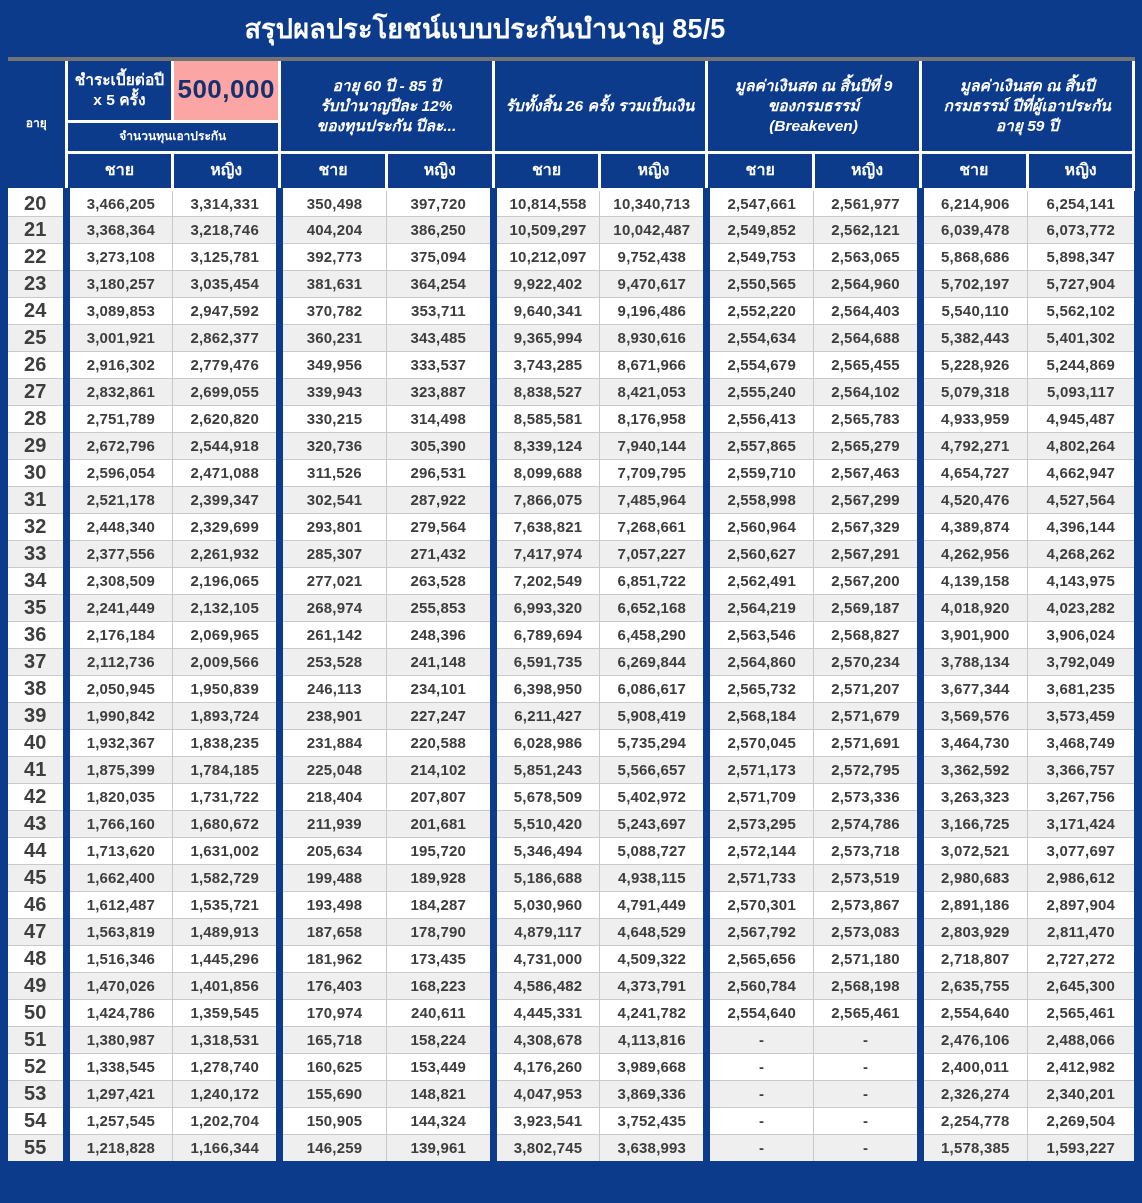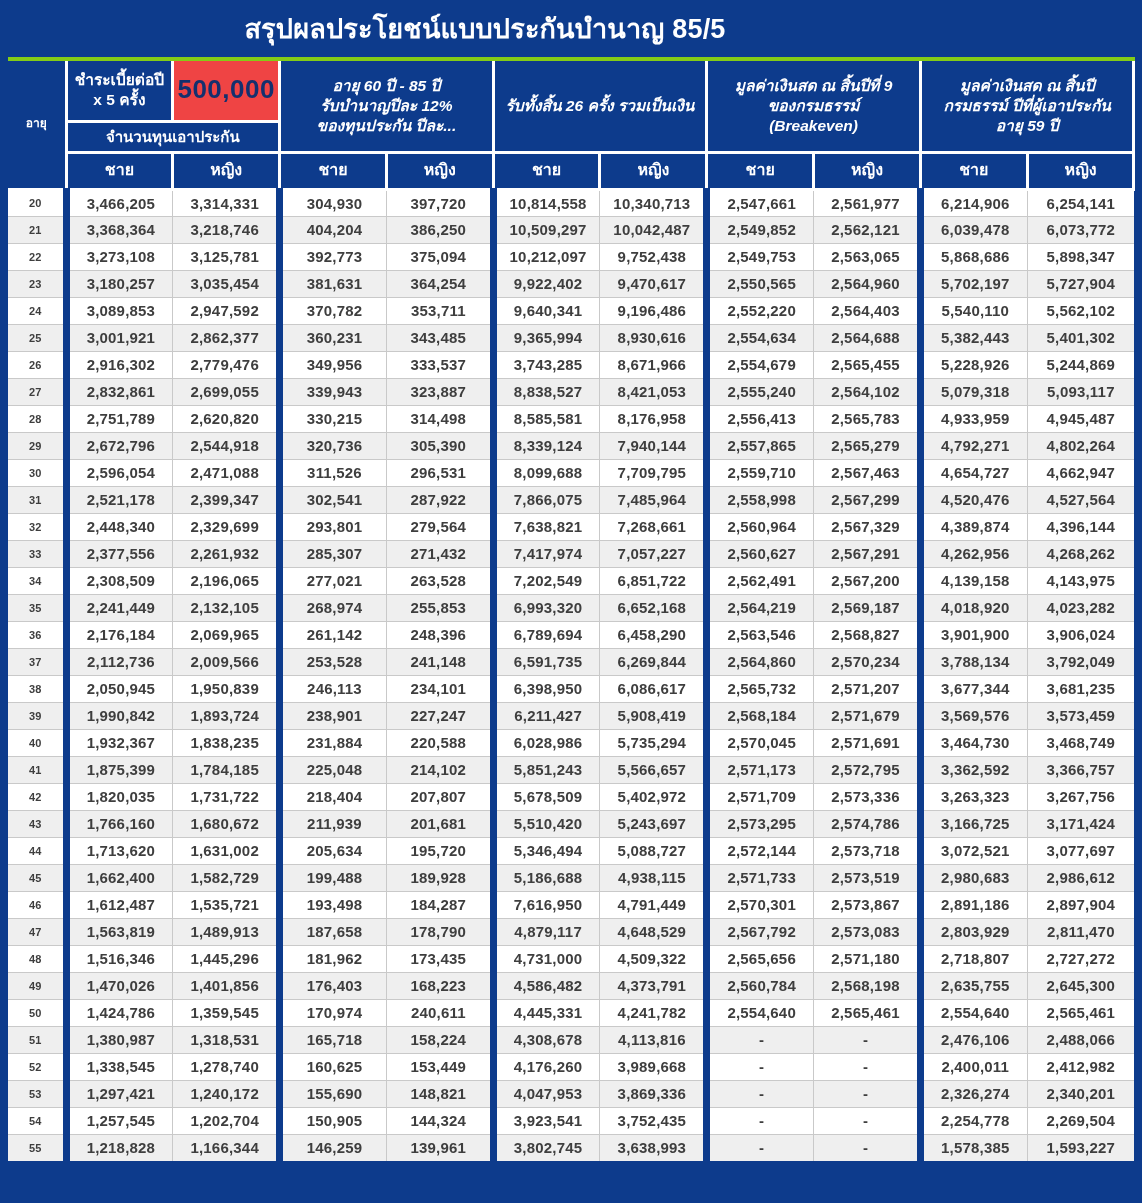--- a/index.html
+++ b/index.html
@@ -24,39 +24,39 @@
   }
   table{
     width:1126px;table-layout:fixed;border-collapse:collapse;
   }
   thead th{
     background:var(--blue);color:#fff;font-weight:bold;
     border:3px solid #fff;text-align:center;vertical-align:middle;
     font-size:15.5px;line-height:1.3;white-space:pre-line;padding:2px 1px;
   }
   thead tr.row-a th{height:62px;}
-  thead tr.row-b th{height:31px;font-size:15px;}
+  thead tr.row-b th{height:31px;font-size:12px;}
   thead tr.row-c th{height:37px;font-size:16px;}
   th.age-h{border-left:none;font-size:12px;}
-  thead tr:first-child th{border-top:4px solid #84cc16;}
+  thead tr:first-child th{border-top:4px solid #737373;}
   th.premium-h{font-size:15.5px;}
   th.amount-h{
-    background:#ef4444;color:var(--navy);font-size:26px;letter-spacing:.5px;
+    background:#fca5a5;color:var(--navy);font-size:26px;letter-spacing:.5px;
   }
   th.tall-h{font-size:15.5px;font-style:italic;}
   tbody td{
     height:27px;background:#fff;color:var(--txt);
     font-size:15px;font-weight:bold;text-align:center;vertical-align:middle;
     border-top:1px solid var(--line);letter-spacing:.2px;
   }
   tbody tr:first-child td{border-top:none;}
   tbody tr:nth-child(even) td{background:var(--row-alt);}
   tbody td.grp-start{border-left:7px solid var(--blue);}
   tbody td.pair-f{border-left:1px solid var(--line);}
-  tbody td.age-cell{font-size:11px;}
+  tbody td.age-cell{font-size:20px;}
 </style>
 </head>
 <body>
 
 <div class="page">
   <div class="title">สรุปผลประโยชน์แบบประกันบำนาญ 85/5</div>
   <table>
     <colgroup>
       <col style="width:58px">
       <col span="10" style="width:106.8px">
@@ -92,21 +92,21 @@
         <th>หญิง</th>
         <th>ชาย</th>
         <th>หญิง</th>
       </tr>
     </thead>
     <tbody>
         <tr>
           <td class="age-cell">20</td>
           <td class="grp-start">3,466,205</td>
           <td class="pair-f">3,314,331</td>
-          <td class="grp-start">304,930</td>
+          <td class="grp-start">350,498</td>
           <td class="pair-f">397,720</td>
           <td class="grp-start">10,814,558</td>
           <td class="pair-f">10,340,713</td>
           <td class="grp-start">2,547,661</td>
           <td class="pair-f">2,561,977</td>
           <td class="grp-start">6,214,906</td>
           <td class="pair-f">6,254,141</td>
         </tr>
         <tr>
           <td class="age-cell">21</td>
@@ -432,21 +432,21 @@
           <td class="pair-f">2,573,519</td>
           <td class="grp-start">2,980,683</td>
           <td class="pair-f">2,986,612</td>
         </tr>
         <tr>
           <td class="age-cell">46</td>
           <td class="grp-start">1,612,487</td>
           <td class="pair-f">1,535,721</td>
           <td class="grp-start">193,498</td>
           <td class="pair-f">184,287</td>
-          <td class="grp-start">7,616,950</td>
+          <td class="grp-start">5,030,960</td>
           <td class="pair-f">4,791,449</td>
           <td class="grp-start">2,570,301</td>
           <td class="pair-f">2,573,867</td>
           <td class="grp-start">2,891,186</td>
           <td class="pair-f">2,897,904</td>
         </tr>
         <tr>
           <td class="age-cell">47</td>
           <td class="grp-start">1,563,819</td>
           <td class="pair-f">1,489,913</td>

